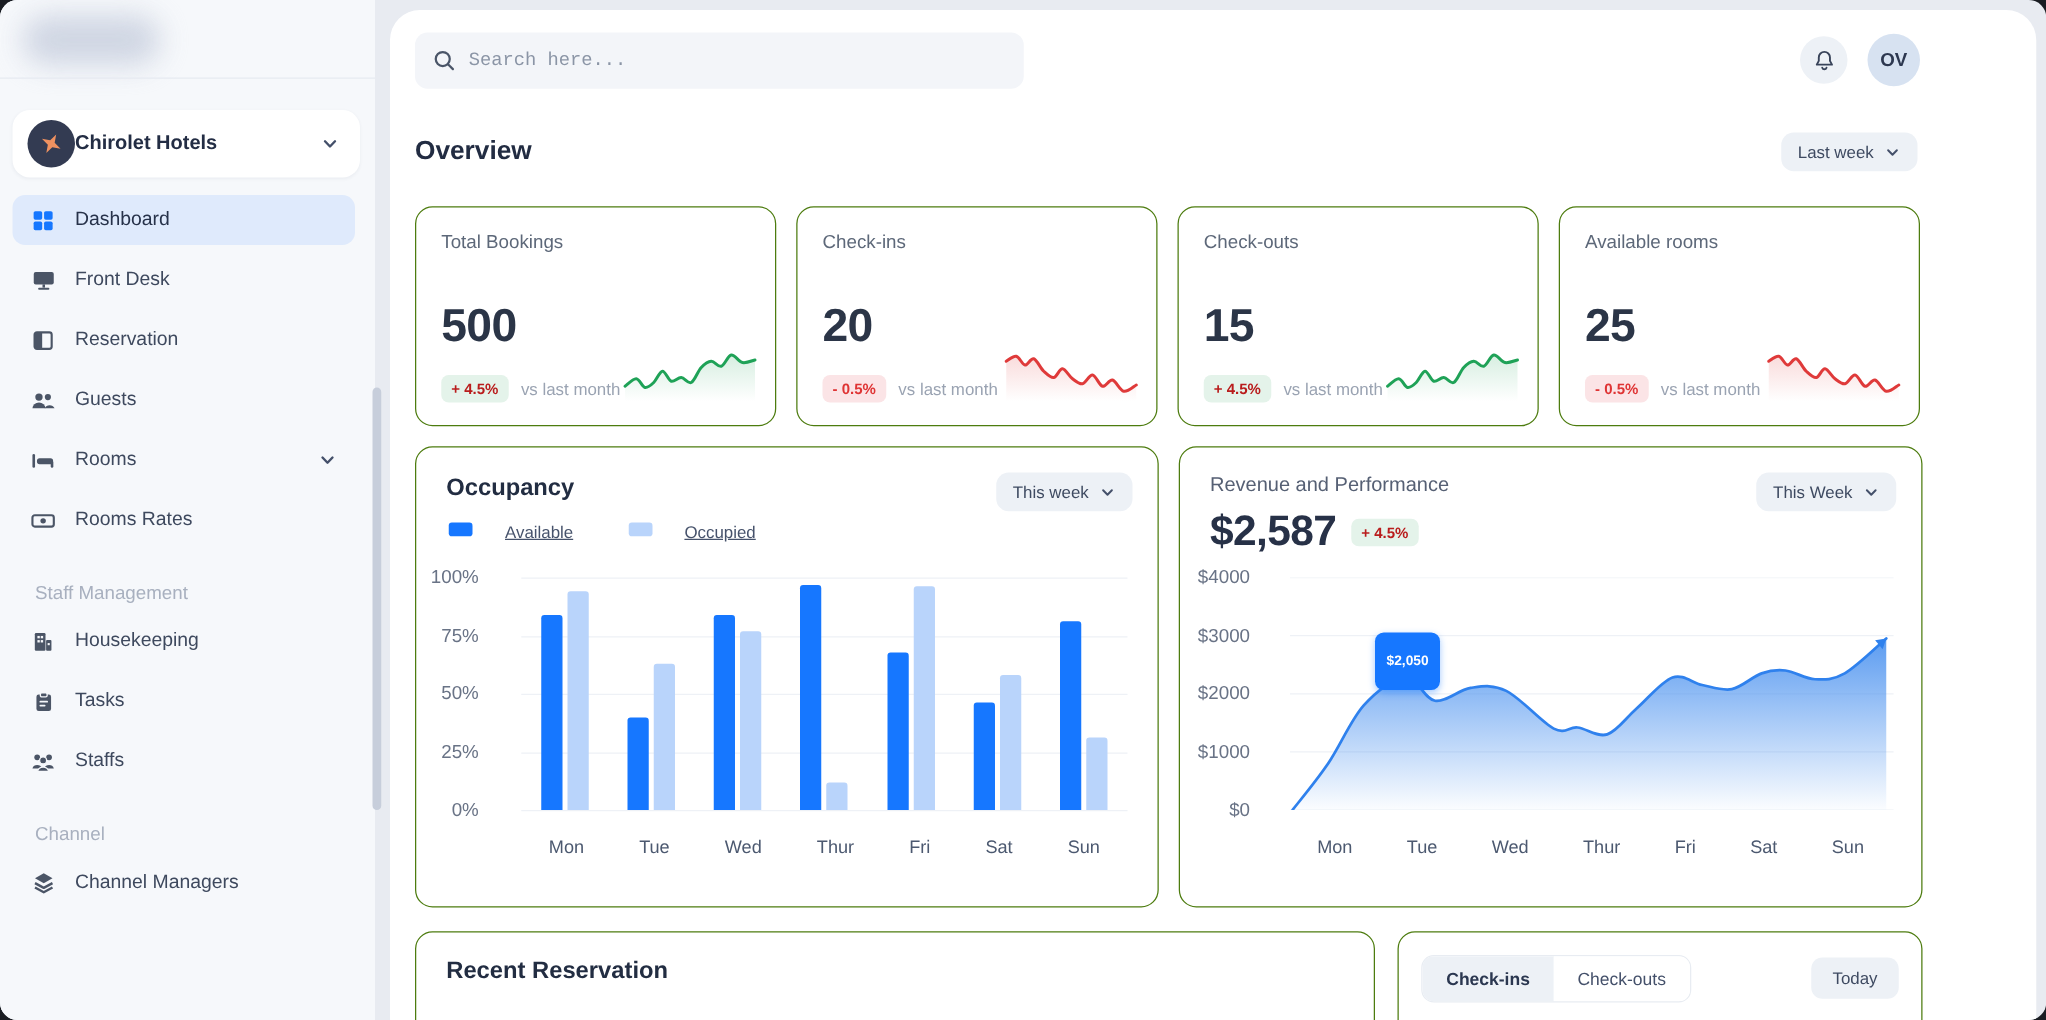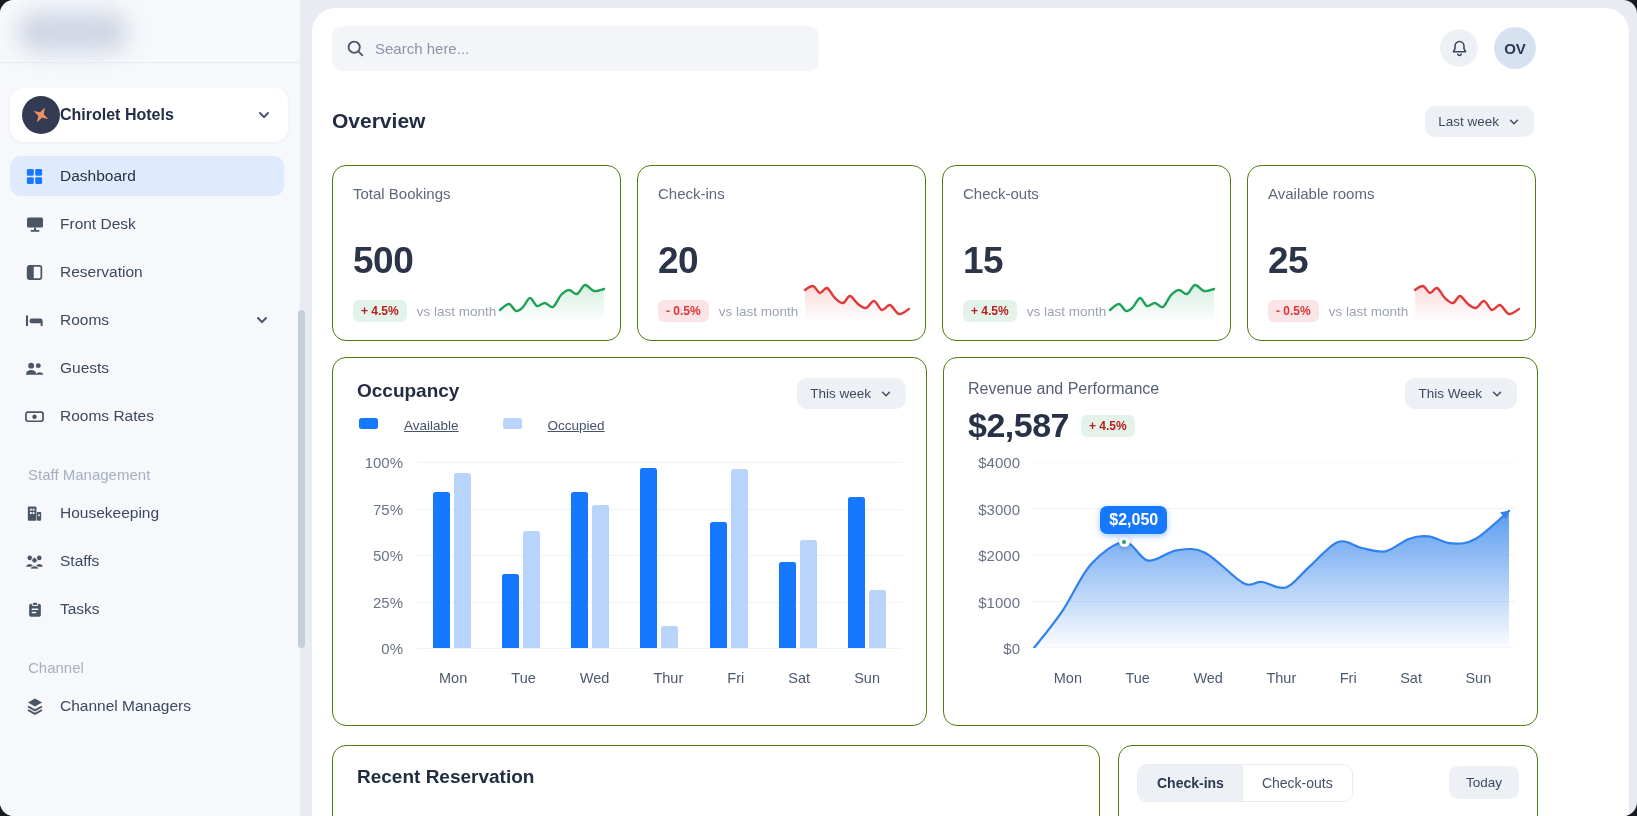--- a/index.html
+++ b/index.html
@@ -19,21 +19,21 @@
   .sec-label.gap{margin-top:22px;}
   .nav-item{height:40px;margin-bottom:8px;display:flex;align-items:center;gap:15px;padding:0 14px;border-radius:10px;color:#3e495e;font-size:15.5px;cursor:pointer;}
   .nav-item.active{background:#dfeafc;color:#27324a;font-weight:500;}
   .nav-item .trail{margin-left:auto;display:flex;}
   .nicon{width:21px;display:flex;justify-content:center;flex:none;}
   .side-scroll{position:absolute;left:298px;top:310px;width:7px;height:338px;border-radius:4px;background:#c7cedb;}
 
   
   .main{position:absolute;left:312px;top:8px;width:1317px;height:830px;background:#fff;border-radius:24px;}
   .search{position:absolute;left:20px;top:18px;width:487px;height:45px;background:#f3f5f9;border-radius:10px;display:flex;align-items:center;gap:10px;padding:0 14px;}
-  .search input{border:none;outline:none;background:transparent;font-family:Liberation Sans, sans-serif;font-size:15px;color:#be185d;width:100%;}
+  .search input{border:none;outline:none;background:transparent;font-family:Liberation Mono, monospace;font-size:15px;color:#be185d;width:100%;}
   .search input::placeholder{color:#8b95a6;}
   .icon-btn{position:absolute;top:21px;width:38px;height:38px;border-radius:50%;background:#edf1f6;border:none;display:flex;align-items:center;justify-content:center;cursor:pointer;}
   .bell-btn{left:1128px;}
   .avatar{position:absolute;left:1182px;top:19px;width:42px;height:42px;border-radius:50%;background:#d7e2f1;display:flex;align-items:center;justify-content:center;font-size:15px;font-weight:700;color:#2d3850;cursor:pointer;}
   .h1{position:absolute;left:20px;top:101px;font-size:21px;font-weight:700;color:#222c42;}
   .range-btn{border:none;background:#edf1f6;border-radius:10px;display:inline-flex;align-items:center;gap:8px;padding:8px 13px;font-family:"Liberation Sans",sans-serif;font-size:13.5px;color:#3e4a61;cursor:pointer;}
   .range-overview{position:absolute;right:95px;top:98px;}
 
   
   .card{position:absolute;background:#fff;border:1px solid #4d7c0f;border-radius:14px;}
@@ -55,32 +55,32 @@
   .range-in-card{position:absolute;right:20px;top:20px;}
   .legend{position:absolute;left:26px;top:60px;display:flex;gap:44px;align-items:center;}
   .leg-item{display:flex;align-items:flex-start;gap:26px;font-size:13.5px;color:#46526b;text-decoration:underline;}
   .sw{width:19px;height:11px;border-radius:2.5px;}
   .sw0{background:#1677ff;}.sw1{background:#b9d4fb;}
   .rev-amount{position:absolute;left:24px;top:48px;display:flex;align-items:center;gap:12px;}
   .rev-amount .amt{font-size:34px;font-weight:800;color:#273147;letter-spacing:-.5px;}
 
   .chart{position:absolute;left:24px;right:24px;top:104px;height:186px;}
   .ylabels{position:absolute;left:0;top:0;bottom:0;width:46px;}
-  .ylabels span{position:absolute;right:0;transform:translateY(-50%);font-size:15px;color:#697386;white-space:nowrap;}
+  .ylabels span{position:absolute;right:20px;transform:translateY(-50%);font-size:15px;color:#697386;white-space:nowrap;}
   .plot{position:absolute;left:60px;right:0;top:0;bottom:0;}
   .grid{position:absolute;left:0;right:0;height:1px;background:#eef1f6;}
   .bars{position:absolute;left:0;right:0;top:0;bottom:0;display:flex;justify-content:space-around;align-items:flex-end;}
   .bgroup{display:flex;align-items:flex-end;gap:4px;height:100%;}
   .bar{width:17px;border-radius:2.5px 2.5px 0 0;}
   .bar.b0{background:#1677ff;}
   .bar.b1{background:#b9d4fb;}
   .xlabels{position:absolute;left:84px;right:24px;top:312px;display:flex;justify-content:space-around;font-size:14.5px;color:#4c5970;}
   .rev-ylab .ylabels{width:52px;}
   .rev-plot{left:64px;}
-  .tip{position:absolute;background:#1677ff;color:#fff;font-size:16px;font-weight:700;padding:5px 9px;border-radius:7px;box-shadow:0 2px 6px rgba(22,119,255,.4);white-space:nowrap;}
+  .tip{position:absolute;background:#1677ff;color:#fff;font-size:11px;font-weight:700;padding:17px 9px;border-radius:7px;box-shadow:0 2px 6px rgba(22,119,255,.4);white-space:nowrap;}
   .marker{position:absolute;width:11px;height:11px;background:#fff;border-radius:50%;box-shadow:0 1px 4px rgba(30,40,70,.35);display:flex;align-items:center;justify-content:center;}
   .marker i{width:4px;height:4px;border-radius:50%;background:#2ba05a;}
 
   
   .recent-card{left:20px;top:737px;width:768px;height:120px;}
   .recent-title{position:absolute;left:24px;top:20px;font-size:19px;font-weight:700;color:#222d42;}
   .checks-card{left:806px;top:737px;width:420px;height:120px;}
   .tab-group{position:absolute;left:18px;top:18px;display:inline-flex;border:1px solid #e8ecf2;border-radius:10px;overflow:hidden;background:#fff;}
   .tab{padding:10px 19px;font-size:14px;color:#44506a;background:#fff;border:none;font-family:"Liberation Sans",sans-serif;cursor:pointer;}
   .tab.active{background:#edf1f6;font-weight:600;color:#2b3750;}
@@ -140,43 +140,43 @@
               <rect x="2.8" y="3" width="14.4" height="14" rx="2" fill="none" stroke="#4b5566" stroke-width="1.8"></rect>
               <path d="M4.8 3 h4.4 v14 h-4.4 a2 2 0 0 1 -2 -2 v-10 a2 2 0 0 1 2 -2 z" fill="#4b5566"></path>
             </svg>
         </span>
         <span>Reservation</span>
       </div>
 
       <div class="nav-item">
         <span class="nicon">
           <svg width="21" height="19" viewBox="0 0 22 20" fill="#4b5566">
+              <circle cx="7.5" cy="7" r="3.1"></circle>
+              <path d="M2 16.5 a5.5,5 0 0 1 11,0 z"></path>
+              <circle cx="15" cy="7" r="2.6"></circle>
+              <path d="M12.3 16.5 a4.6,4.4 0 0 1 8.3,0 z"></path>
+            </svg>
+        </span>
+        <span>Guests</span>
+      </div>
+
+      <div class="nav-item">
+        <span class="nicon">
+          <svg width="21" height="19" viewBox="0 0 22 20" fill="#4b5566">
               <rect x="2" y="4.5" width="2.2" height="11.5" rx="1.1"></rect>
               <rect x="5.8" y="8" width="13.6" height="5" rx="2.2"></rect>
               <rect x="17.4" y="10.5" width="2.2" height="5.5" rx="1.1"></rect>
             </svg>
         </span>
         <span>Rooms</span>
         <span class="trail">
           <svg width="16" height="16" viewBox="0 0 16 16">
               <polyline points="4,6 8,10.2 12,6" fill="none" stroke="#44506a" stroke-width="1.9" stroke-linecap="round" stroke-linejoin="round"></polyline>
             </svg>
         </span>
-      </div>
-
-      <div class="nav-item">
-        <span class="nicon">
-          <svg width="21" height="19" viewBox="0 0 22 20" fill="#4b5566">
-              <circle cx="7.5" cy="7" r="3.1"></circle>
-              <path d="M2 16.5 a5.5,5 0 0 1 11,0 z"></path>
-              <circle cx="15" cy="7" r="2.6"></circle>
-              <path d="M12.3 16.5 a4.6,4.4 0 0 1 8.3,0 z"></path>
-            </svg>
-        </span>
-        <span>Guests</span>
       </div>
 
       <div class="nav-item">
         <span class="nicon">
           <svg width="21" height="19" viewBox="0 0 22 20">
               <rect x="2" y="5.5" width="18" height="9.5" rx="2" fill="none" stroke="#4b5566" stroke-width="1.8"></rect>
               <circle cx="11" cy="10.2" r="2.3" fill="#4b5566"></circle>
             </svg>
         </span>
         <span>Rooms Rates</span>
@@ -194,42 +194,42 @@
               <rect x="5.2" y="8.5" width="2" height="2" fill="#f6f8fb"></rect>
               <rect x="8" y="8.5" width="2" height="2" fill="#f6f8fb"></rect>
               <rect x="13.8" y="11" width="1.8" height="1.8" fill="#f6f8fb"></rect>
             </svg>
         </span>
         <span>Housekeeping</span>
       </div>
 
       <div class="nav-item">
         <span class="nicon">
+          <svg width="18" height="19" viewBox="0 0 20 20">
+              <rect x="3.5" y="3.5" width="13" height="14.5" rx="2" fill="#4b5566"></rect>
+              <rect x="7" y="2" width="6" height="3.6" rx="1.2" fill="#4b5566" stroke="#f6f8fb" stroke-width="1.2"></rect>
+              <rect x="6.2" y="9" width="7.6" height="1.6" rx="0.8" fill="#f6f8fb"></rect>
+              <rect x="6.2" y="12.5" width="5.4" height="1.6" rx="0.8" fill="#f6f8fb"></rect>
+            </svg>
+        </span>
+        <span>Tasks</span>
+      </div>
+
+      <div class="nav-item">
+        <span class="nicon">
           <svg width="21" height="19" viewBox="0 0 22 20" fill="#4b5566">
               <circle cx="6" cy="6.2" r="2.4"></circle>
               <circle cx="16" cy="6.2" r="2.4"></circle>
               <path d="M2 15.5 a4.2,4 0 0 1 8,0 z"></path>
               <path d="M12 15.5 a4.2,4 0 0 1 8,0 z"></path>
               <circle cx="11" cy="8.8" r="2.9" stroke="#f6f8fb" stroke-width="1"></circle>
               <path d="M6.3 18 a4.8,4.5 0 0 1 9.4,0 z" stroke="#f6f8fb" stroke-width="1"></path>
             </svg>
         </span>
         <span>Staffs</span>
-      </div>
-
-      <div class="nav-item">
-        <span class="nicon">
-          <svg width="18" height="19" viewBox="0 0 20 20">
-              <rect x="3.5" y="3.5" width="13" height="14.5" rx="2" fill="#4b5566"></rect>
-              <rect x="7" y="2" width="6" height="3.6" rx="1.2" fill="#4b5566" stroke="#f6f8fb" stroke-width="1.2"></rect>
-              <rect x="6.2" y="9" width="7.6" height="1.6" rx="0.8" fill="#f6f8fb"></rect>
-              <rect x="6.2" y="12.5" width="5.4" height="1.6" rx="0.8" fill="#f6f8fb"></rect>
-            </svg>
-        </span>
-        <span>Tasks</span>
       </div>
 
       <div class="sec-label gap">Channel</div>
 
       <div class="nav-item">
         <span class="nicon">
           <svg width="20" height="20" viewBox="0 0 20 20">
               <path d="M10 2.5 L17 6.5 L10 10.5 L3 6.5 Z" fill="#4b5566"></path>
               <polyline points="3,10.5 10,14.3 17,10.5" fill="none" stroke="#4b5566" stroke-width="1.9" stroke-linejoin="round"></polyline>
               <polyline points="3,14 10,17.8 17,14" fill="none" stroke="#4b5566" stroke-width="1.9" stroke-linejoin="round"></polyline>

